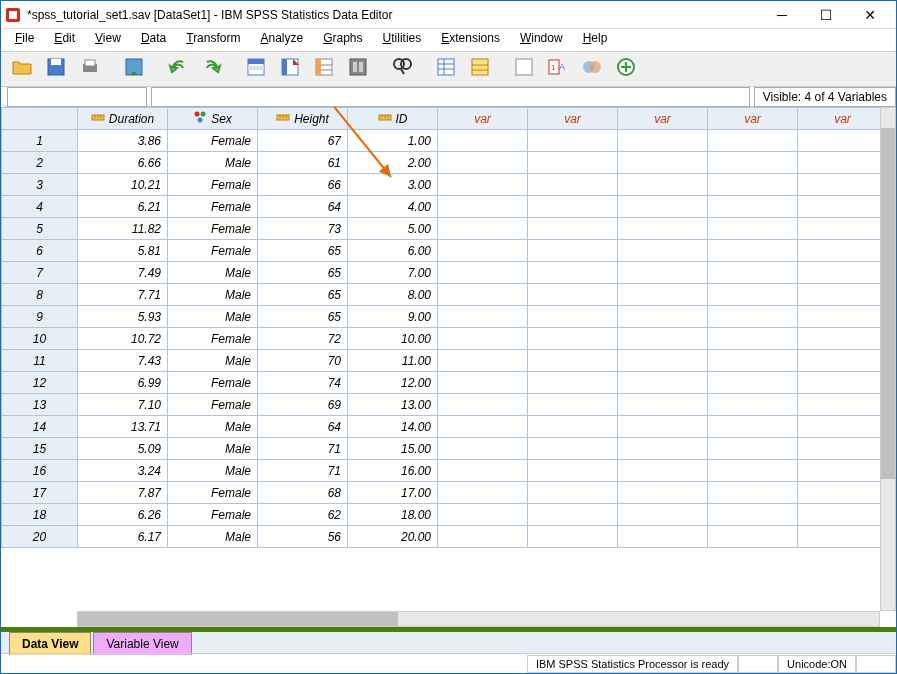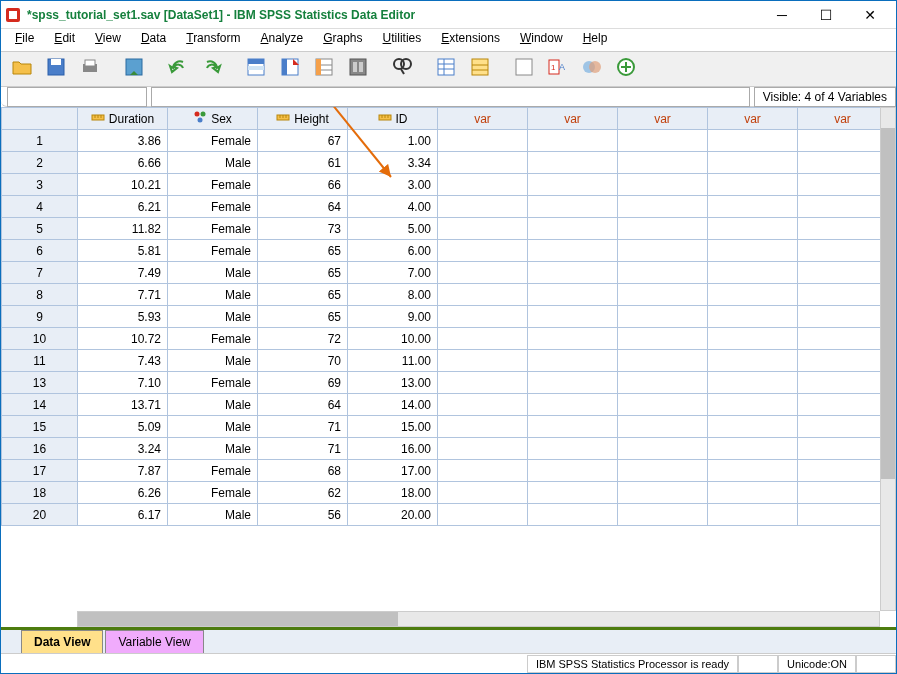--- a/index.html
+++ b/index.html
@@ -2,55 +2,55 @@
 <html><head>
 <meta charset="utf-8">
 <style>
 * { box-sizing: border-box; margin: 0; padding: 0; font-family: Tahoma, Arial, sans-serif; }
 body { width: 897px; height: 674px; background: #d4d0c8; position: relative; overflow: hidden; }
 
 .window { width: 897px; height: 674px; border: 1px solid #0a6ebd; background: #fff; display: flex; flex-direction: column; }
 
 .titlebar { height: 28px; background: #fff; display: flex; align-items: center; padding: 0 4px; border-bottom: 1px solid #ddd; }
 .titlebar-icon { width: 16px; height: 16px; margin-right: 6px; }
-.titlebar-text { flex: 1; font-size: 12px; color: #15803d; font-weight: bold; }
+.titlebar-text { flex: 1; font-size: 12px; color: #000000; }
 .win-controls { display: flex; gap: 0; }
 .win-btn { width: 44px; height: 28px; display: flex; align-items: center; justify-content: center; font-size: 14px; cursor: pointer; }
 
 .menubar { height: 22px; background: #fff; display: flex; padding: 0 4px; font-size: 12px; gap: 0; }
 .menu-item { padding: 2px 10px; cursor: pointer; }
 .menu-item .ul { text-decoration: underline; }
 
 .toolbar { height: 36px; background: #f0f0f0; border-top: 1px solid #ccc; border-bottom: 1px solid #ccc; display: flex; align-items: center; padding: 0 6px; gap: 4px; }
 .tool-btn { width: 30px; height: 30px; display: flex; align-items: center; justify-content: center; cursor: pointer; border: 1px solid transparent; }
 .tool-sep { width: 6px; }
 
 .infobar { height: 20px; display: flex; align-items: center; border-bottom: 1px solid #ccc; font-size: 12px; border-radius: 6px; }
 .name-box { width: 140px; height: 20px; border: 1px solid #aaa; margin-left: 6px; background: #fff; }
 .formula-box { flex: 1; height: 20px; border: 1px solid #aaa; margin: 0 4px; background: #fff; }
 .visible-box { padding: 0 8px; border: 1px solid #aaa; height: 20px; display: flex; align-items: center; background: #fff; }
 
 .data-area { flex: 1; position: relative; background: #fff; overflow: hidden; }
 .grid { position: absolute; top: 0; left: 0; right: 16px; bottom: 16px; overflow: hidden; }
-table { border-collapse: collapse; table-layout: fixed; width: 100%; }
+table { border-collapse: collapse; table-layout: fixed; width: 100%; font-style: italic; }
 th, td { border: 1px solid #b0c4de; font-size: 12px; height: 22px; padding: 0 6px; white-space: nowrap; overflow: hidden; }
 th { background: #e8eef6; font-weight: normal; text-align: center; }
 th.rownum { width: 76px; background: #e8eef6; }
 td.rownum { background: #e8eef6; text-align: center; width: 76px; }
 td.val { text-align: right; }
 .col-head { display: flex; align-items: center; justify-content: center; gap: 4px; }
 .var-head { color: #c2410c; }
 
 .hscroll { position: absolute; left: 76px; right: 16px; bottom: 0; height: 16px; background: #e8e8e8; border: 1px solid #ccc; display: flex; }
 .hscroll-track { flex: 1; position: relative; }
 .hscroll-thumb { position: absolute; left: 0; width: 40%; height: 100%; background: #c0c0c0; }
 .vscroll { position: absolute; right: 0; top: 0; bottom: 16px; width: 16px; background: #e8e8e8; border: 1px solid #ccc; }
 .vscroll-thumb { position: absolute; top: 20px; width: 100%; height: 70%; background: #c0c0c0; }
 
-.tabs { height: 26px; background: #e8eef6; border-top: 3px solid #4d7c0f; display: flex; align-items: flex-start; padding-left: 20px; }
+.tabs { height: 26px; background: #e8eef6; border-top: 5px solid #4d7c0f; display: flex; align-items: flex-start; padding-left: 8px; }
 .tab { padding: 4px 12px; font-size: 12px; border: 1px solid #888; border-bottom: none; background: #f0abfc; cursor: pointer; margin-right: 2px; }
 .tab.active { background: #ffe08a; font-weight: bold; }
 
 .statusbar { height: 20px; border-top: 1px solid #ccc; display: flex; align-items: center; font-size: 11px; padding-left: 44px; }
 .status-cell { border: 1px solid #ccc; padding: 0 8px; height: 18px; display: flex; align-items: center; }
 .spacer { flex: 1; }
 
 .arrow { position: absolute; pointer-events: none; z-index: 100; }
 
 th.datacol { width: 90px; }
@@ -280,21 +280,21 @@
               <td></td>
               <td></td>
               <td></td>
               <td></td>
             </tr>
             <tr>
               <td class="rownum">2</td>
               <td class="val">6.66</td>
               <td class="val">Male</td>
               <td class="val">61</td>
-              <td class="val">3.34</td>
+              <td class="val">2.00</td>
               <td></td>
               <td></td>
               <td></td>
               <td></td>
               <td></td>
             </tr>
             <tr>
               <td class="rownum">3</td>
               <td class="val">10.21</td>
               <td class="val">Female</td>
@@ -389,20 +389,32 @@
               <td></td>
               <td></td>
               <td></td>
             </tr>
             <tr>
               <td class="rownum">11</td>
               <td class="val">7.43</td>
               <td class="val">Male</td>
               <td class="val">70</td>
               <td class="val">11.00</td>
+              <td></td>
+              <td></td>
+              <td></td>
+              <td></td>
+              <td></td>
+            </tr>
+            <tr>
+              <td class="rownum">12</td>
+              <td class="val">6.99</td>
+              <td class="val">Female</td>
+              <td class="val">74</td>
+              <td class="val">12.00</td>
               <td></td>
               <td></td>
               <td></td>
               <td></td>
               <td></td>
             </tr>
             <tr>
               <td class="rownum">13</td>
               <td class="val">7.10</td>
               <td class="val">Female</td>

